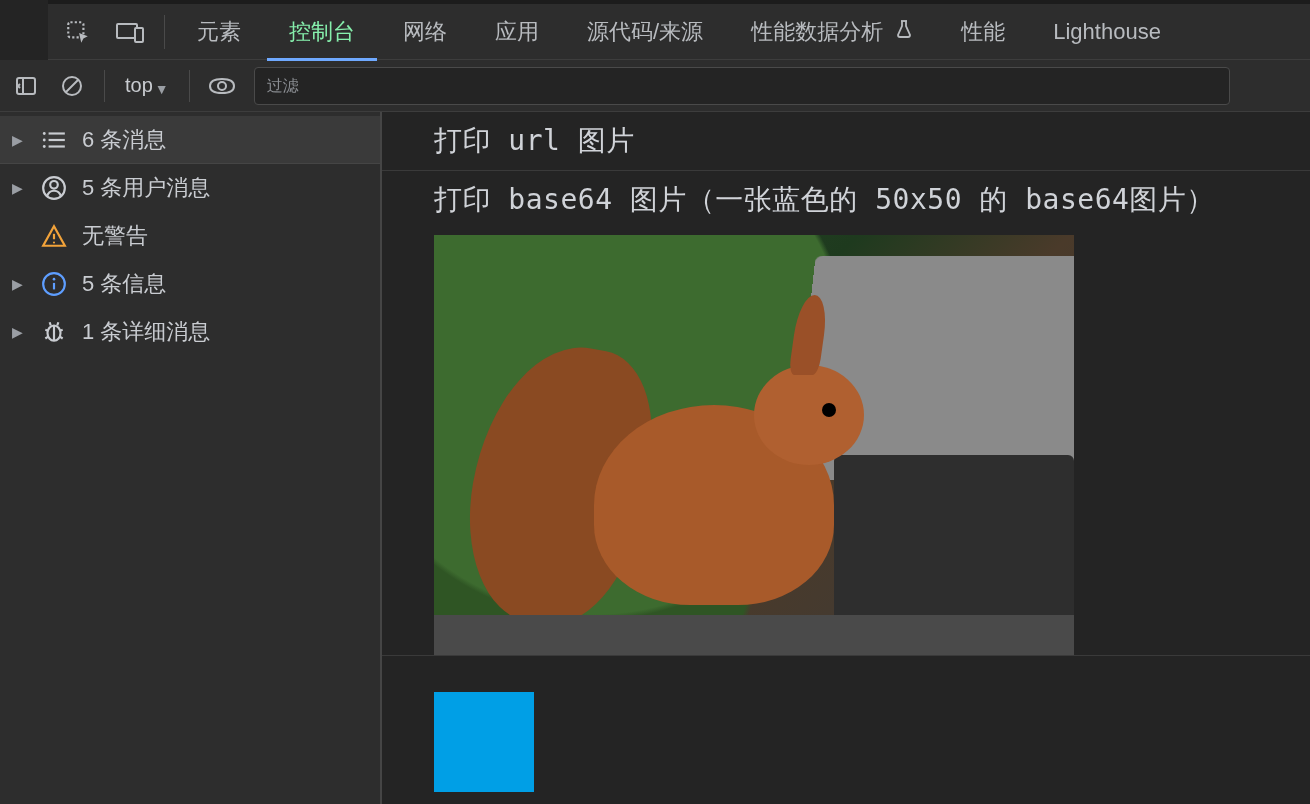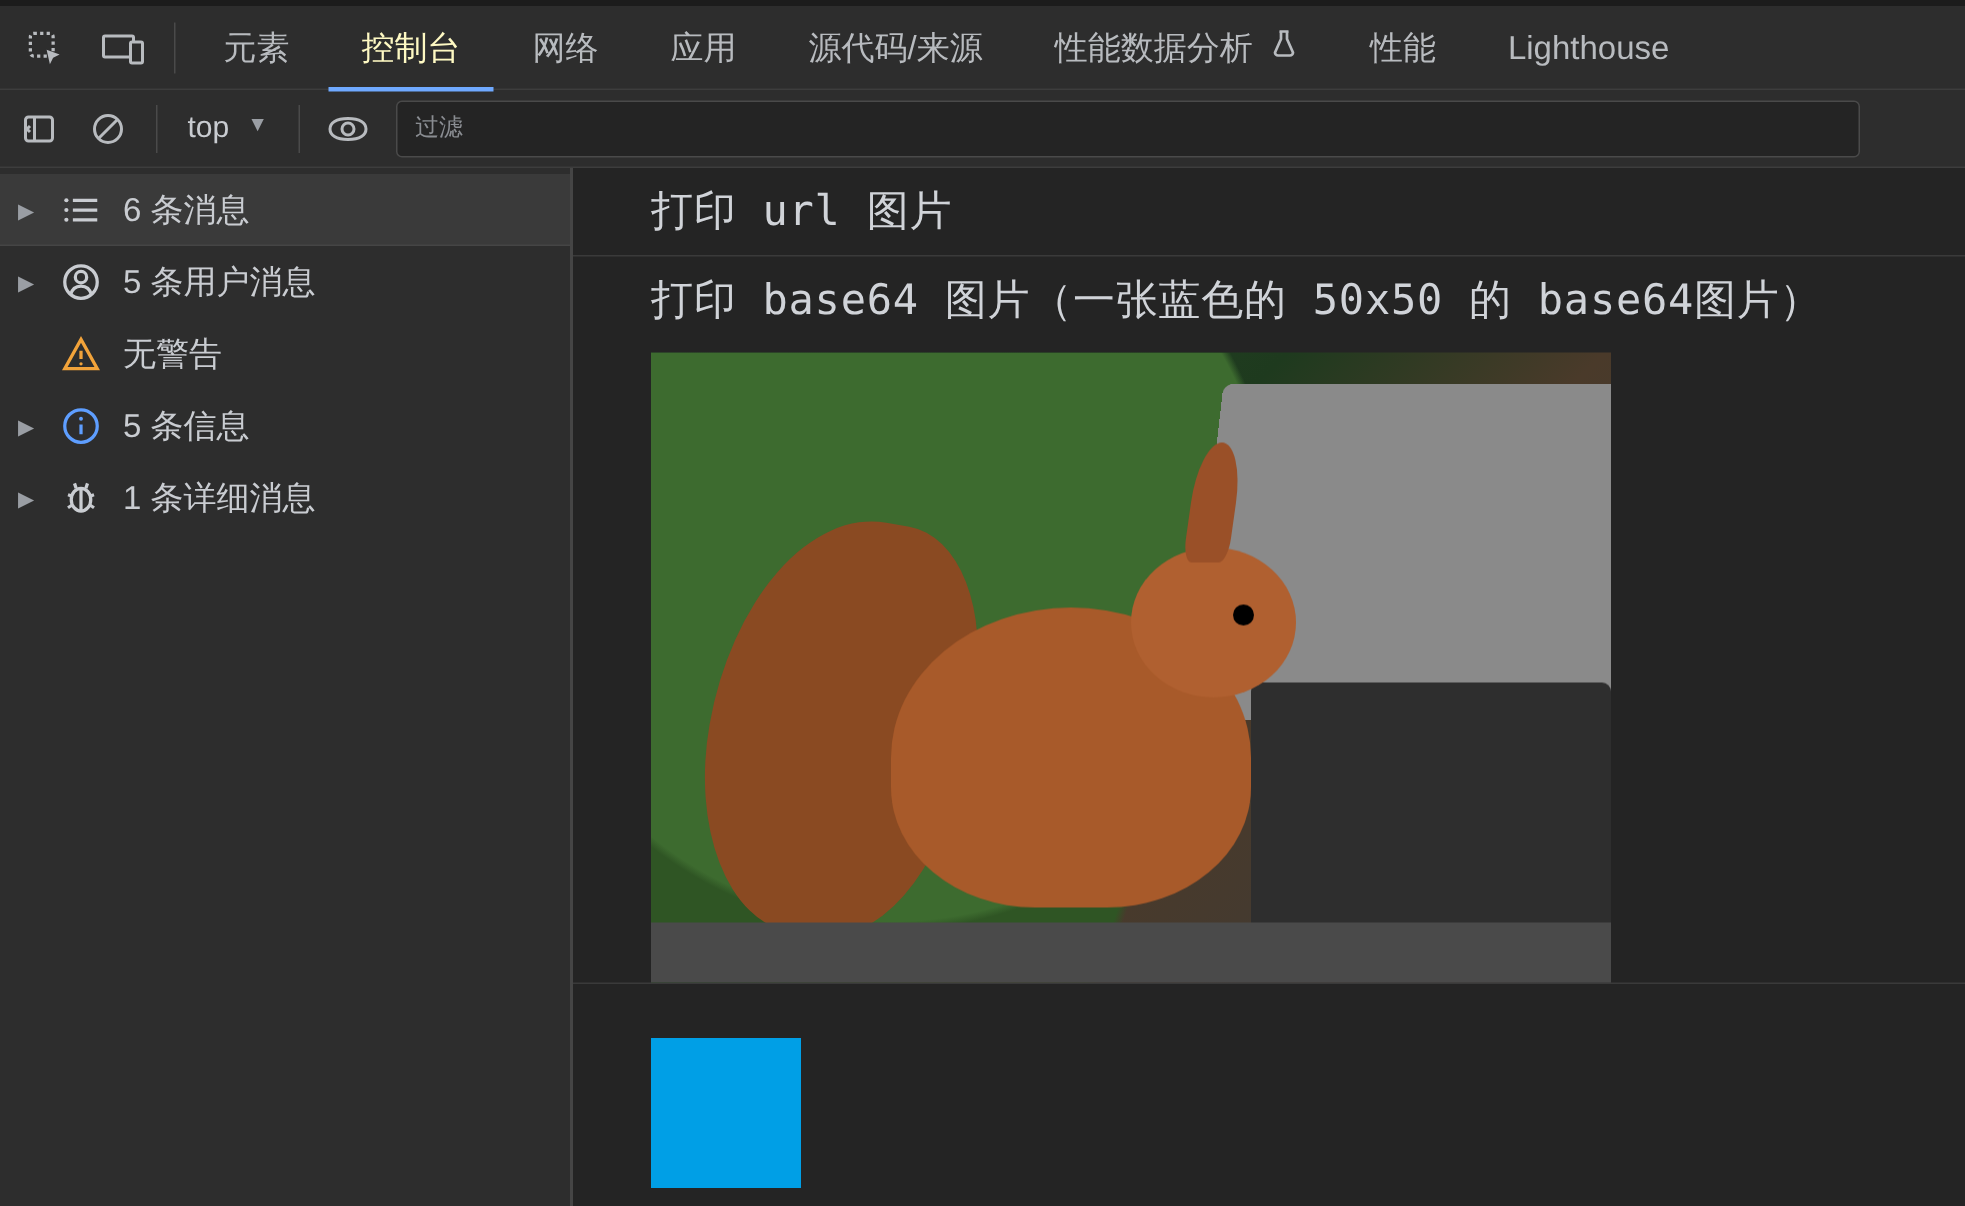--- a/index.html
+++ b/index.html
@@ -16,20 +16,21 @@
   
   .tab-bar {
     height: 60px;
     background: #2d2d2d;
     border-top: 4px solid #1c1c1c;
     border-bottom: 1px solid #3d3d3d;
     display: flex;
     align-items: center;
     padding: 0 6px;
     gap: 4px;
+    margin-left: 48px;
   }
   .tab-icon-btn {
     width: 48px;
     height: 48px;
     display: flex;
     align-items: center;
     justify-content: center;
     cursor: pointer;
     color: #b8bbbf;
   }
@@ -42,21 +43,21 @@
   .tab {
     padding: 0 22px;
     height: 56px;
     line-height: 56px;
     color: #b8bbbf;
     cursor: pointer;
     font-size: 22px;
     position: relative;
   }
   .tab.active {
-    color: #fef9c3;
+    color: #86efac;
   }
   .tab.active::after {
     content: "";
     position: absolute;
     left: 0; right: 0; bottom: -1px;
     height: 3px;
     background: #6fa9ff;
   }
   .tab .flask { margin-left: 6px; color:#b8bbbf; }
 
@@ -71,21 +72,21 @@
     gap: 2px;
   }
   .tool-btn {
     width: 44px; height: 44px;
     display:flex; align-items:center; justify-content:center;
     cursor:pointer; color:#b8bbbf;
     border-radius:4px;
   }
   .tool-sep { width:1px; height:32px; background:#4a4a4a; margin:0 8px; }
   .context-selector {
-    display:flex; align-items:flex-start; gap:12px;
+    display:flex; align-items:flex-end; gap:2px;
     color:#c9ccd1; font-size:20px; padding:0 10px; cursor:pointer;
   }
   .context-selector .caret { font-size:14px; color:#9a9ea4; }
   .filter-box {
     flex:0 0 auto;
     margin-left:8px;
     height:38px;
     width: 976px;
     background:#242424;
     border:1px solid #4a4a4a;

